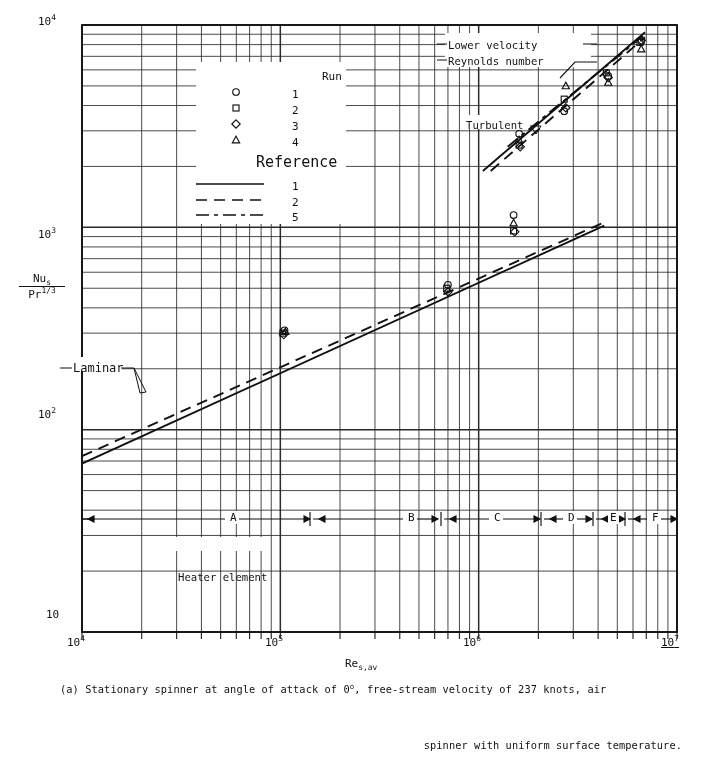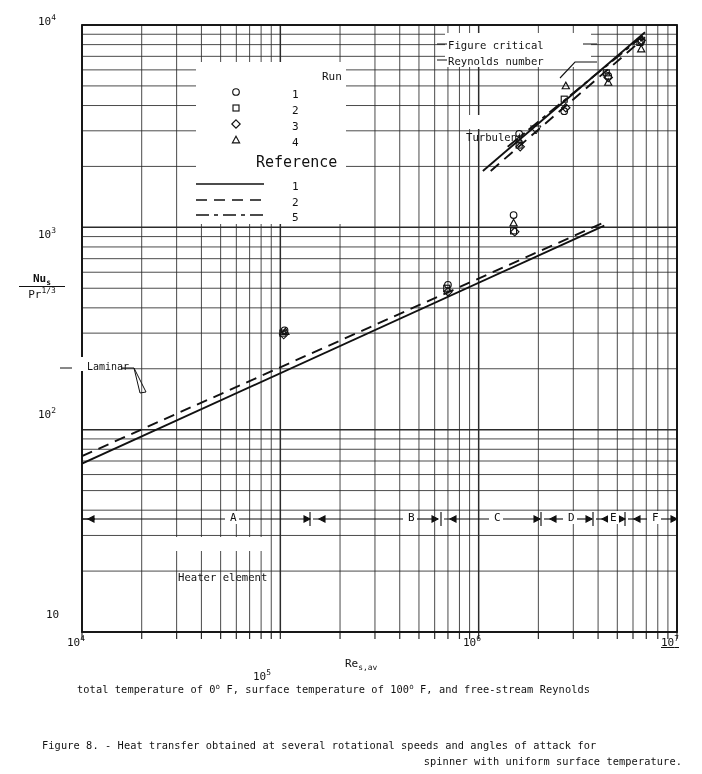--- a/index.html
+++ b/index.html
@@ -211,30 +211,30 @@
 
   </svg>
   </div>
 
   <div class="axlbl" style="left:38px;top:15px;">10<sup>4</sup></div>
   <div class="axlbl" style="left:38px;top:228px;">10<sup>3</sup></div>
   <div class="axlbl" style="left:38px;top:408px;">10<sup>2</sup></div>
   <div class="axlbl" style="left:46px;top:608px;">10</div>
 
   <div class="axlbl" style="left:67px;top:636px;">10<sup>4</sup></div>
-  <div class="axlbl" style="left:253px;top:636px;margin-top:34px;">10<sup>5</sup></div>
+  <div class="axlbl" style="left:265px;top:636px;">10<sup>5</sup></div>
   <div class="axlbl" style="left:463px;top:636px;">10<sup>6</sup></div>
   <div class="axlbl" style="left:661px;top:636px;text-decoration:underline;">10<sup>7</sup></div>
 
   <div class="axlbl" style="left:330px;top:657px;font-size:11px;margin-left:15px;">
     <span>Re</span><sub>s,av</sub>
   </div>
 
   <div style="position:absolute;left:12px;top:272px;width:60px;text-align:center;font-size:11px;line-height:13px;">
-    <div style="padding-bottom:1px;font-weight:bold;">
+    <div style="padding-bottom:1px;">
       <span>Nu</span><sub>s</sub>
     </div>
     <div style="border-top:1.2px solid #111;width:46px;margin:0 auto 1px auto;"></div>
     <div>
       <span>Pr</span><sup>1/3</sup>
     </div>
   </div>
 
   <div style="position:absolute;left:278px;top:70px;font-size:11px;padding-left:44px;">
     <span>Run</span>
@@ -251,44 +251,43 @@
     <span>Reference</span>
   </div>
   <div style="position:absolute;left:292px;top:180px;font-size:11px;">
     <span>1</span></div>
   <div style="position:absolute;left:292px;top:196px;font-size:11px;">
     <span>2</span></div>
   <div style="position:absolute;left:292px;top:211px;font-size:11px;">
     <span>5</span></div>
 
   <div style="position:absolute;left:448px;top:37px;font-size:10.6px;line-height:16px;white-space:nowrap;">
-    <div>Figure critical</div>
+    <div>Lower velocity</div>
     <div>Reynolds number</div>
   </div>
-  <div style="position:absolute;left:466px;top:119px;font-size:10.6px;white-space:nowrap;margin-top:12px;">Turbulent</div>
-  <div style="position:absolute;left:73px;top:361px;font-size:10px;white-space:nowrap;margin-left:14px;">Laminar</div>
+  <div style="position:absolute;left:466px;top:119px;font-size:10.6px;white-space:nowrap;">Turbulent</div>
+  <div style="position:absolute;left:73px;top:361px;font-size:12px;white-space:nowrap;">Laminar</div>
   <div style="position:absolute;left:178px;top:571px;font-size:10.6px;white-space:nowrap;">Heater element</div>
 
   <div id="bandlabels">
       <div style="position: absolute; left: 228px; top: 511px; font-size: 11px; background: rgb(255, 255, 255); padding: 0px 2px;">A</div>
       <div style="position: absolute; left: 406px; top: 511px; font-size: 11px; background: rgb(255, 255, 255); padding: 0px 2px;">B</div>
       <div style="position: absolute; left: 492px; top: 511px; font-size: 11px; background: rgb(255, 255, 255); padding: 0px 2px;">C</div>
       <div style="position: absolute; left: 566px; top: 511px; font-size: 11px; background: rgb(255, 255, 255); padding: 0px 2px;">D</div>
       <div style="position: absolute; left: 608px; top: 511px; font-size: 11px; background: rgb(255, 255, 255); padding: 0px 2px;">E</div>
       <div style="position: absolute; left: 650px; top: 511px; font-size: 11px; background: rgb(255, 255, 255); padding: 0px 2px;">F</div>
     </div>
 
   <div class="cap" style="left:60px;top:682px;width:620px;">
-    <div style="padding-left:17px;">
-      <span>total temperature of 0</span><sup>o</sup><span> F, surface temperature of 100</span><sup>o</sup><span> F, and free-stream Reynolds</span>
+    <div>
+      <span>(a) Stationary spinner at angle of attack of 0</span><sup>o</sup><span>, free-stream velocity of 237 knots, air</span>
     </div>
   </div>
 
   <div class="cap" style="left:42px;top:738px;width:640px;">
-    <div>Figure 8. - Heat transfer obtained at several rotational speeds and angles of attack for</div>
     <div style="padding-left:17px;text-align:right;">spinner with uniform surface temperature.</div>
   </div>
 
   <svg class="svgwrap" width="702" height="774" style="pointer-events:none;">
     <g id="legsym" stroke="#111" fill="none" stroke-width="1.15">
         <circle cx="236.00" cy="92.00" r="3.3"></circle>
         <rect x="233.00" y="105.00" width="6" height="6"></rect>
         <polygon points="236.00,119.80 240.20,124.00 236.00,128.20 231.80,124.00"></polygon>
         <polygon points="236.00,136.20 239.60,142.80 232.40,142.80"></polygon>
       </g>

